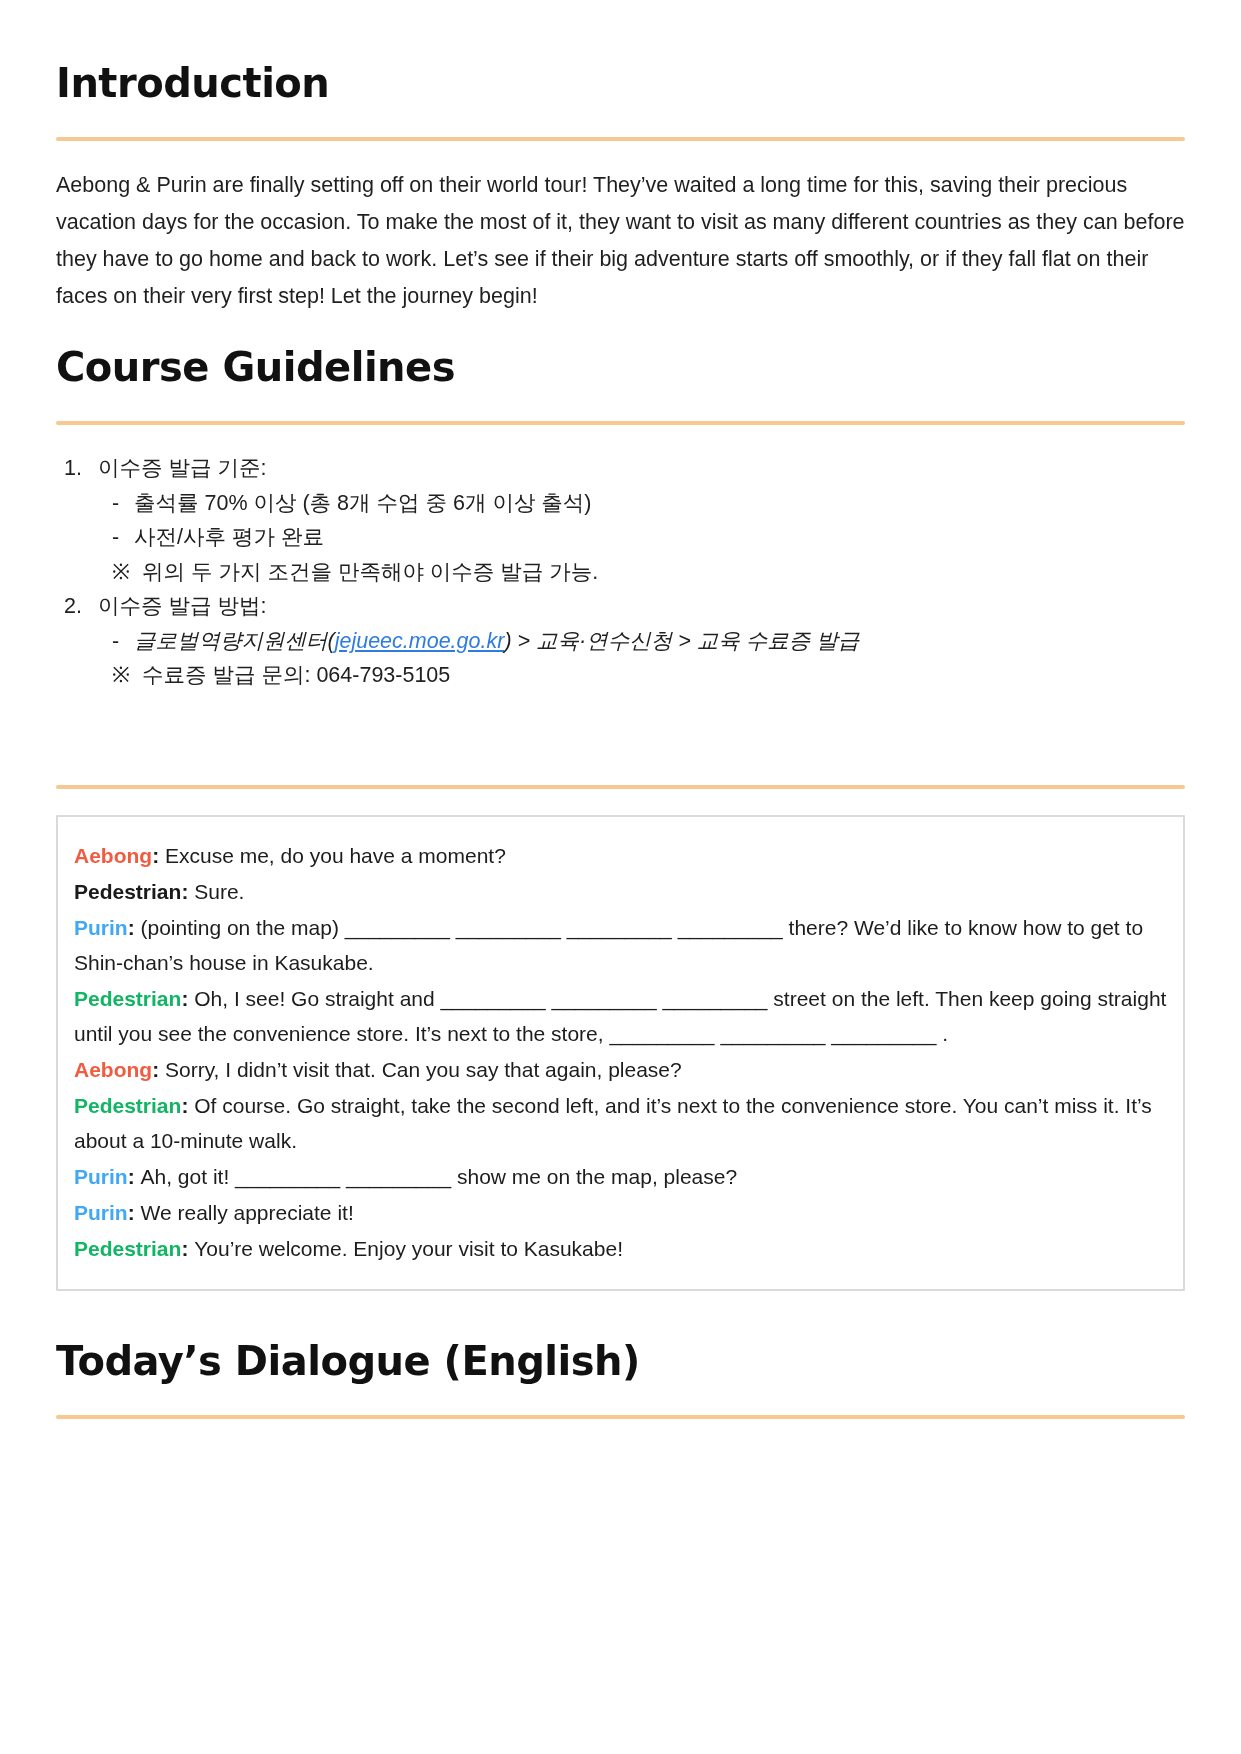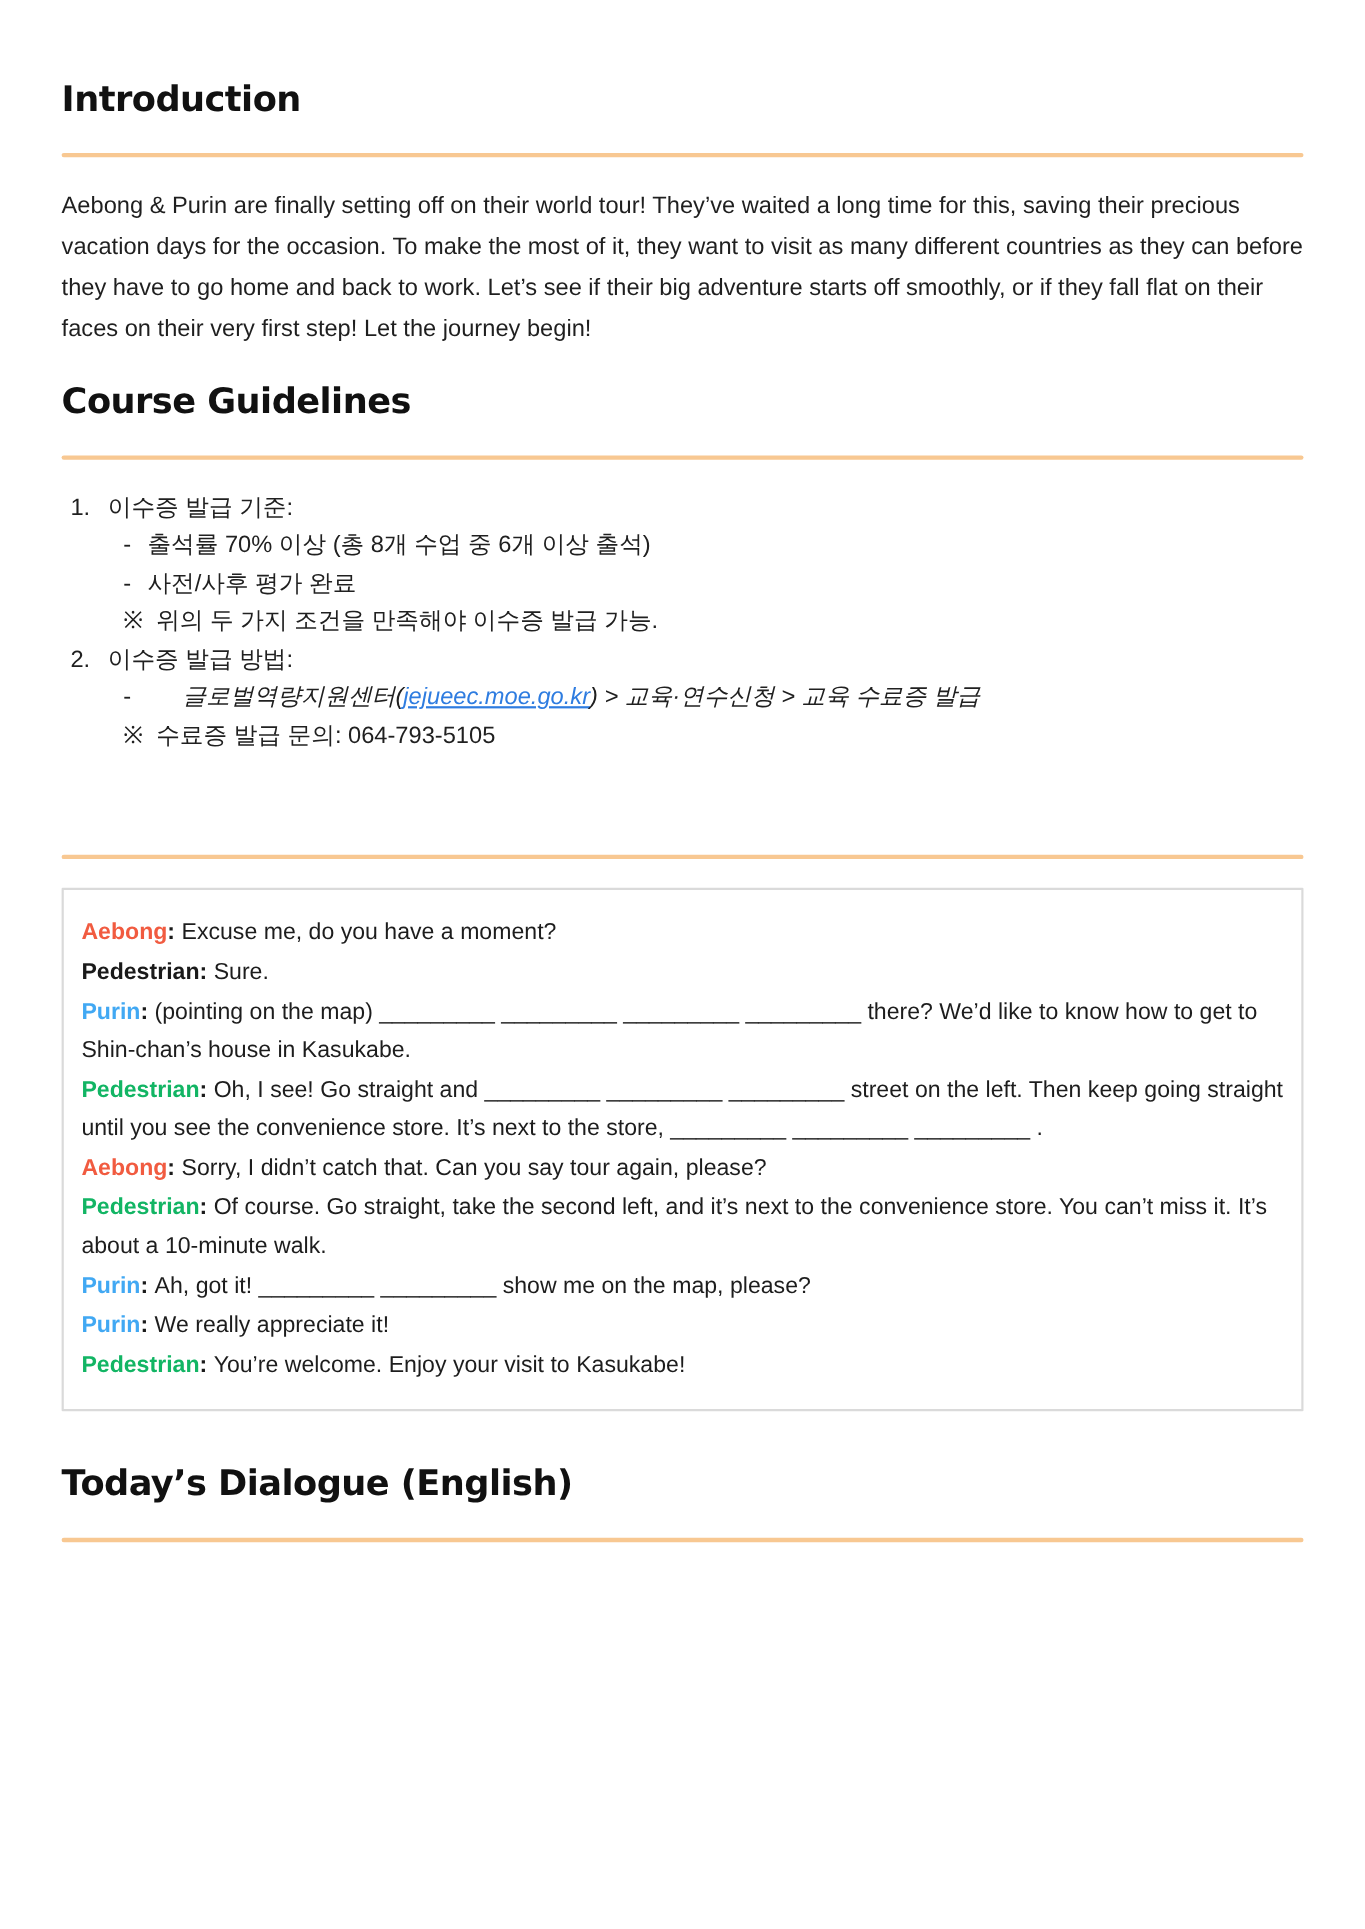--- a/index.html
+++ b/index.html
@@ -5,37 +5,37 @@
   html,body{margin:0;padding:0;background:#ffffff;}
   body{
     width:1241px;min-height:1754px;
     font-family:"Liberation Sans", sans-serif;
     color:#202020;
     box-sizing:border-box;
   }
   .page{padding:56px 56px 40px 56px;box-sizing:border-box;}
   .section-title{
     font-family:"DejaVu Sans","Liberation Sans",sans-serif;
-    font-size:32px;font-weight:700;color:#111111;
-    line-height:1.2;margin:15px 0 30px 0;letter-spacing:-0.5px;
+    font-size:40px;font-weight:700;color:#111111;
+    line-height:1.2;margin:3px 0 30px 0;letter-spacing:-0.5px;
   }
   .rule{
     height:4px;border:none;margin:0 0 26px 0;
     background:#F8C892;border-radius:2px;
   }
   .intro-para{
     font-size:21.5px;line-height:37px;margin:16px 0 28px 0;color:#1f1f1f;
   }
   .guidelines{font-size:21.5px;line-height:34.5px;margin:2px 0 92px 0;}
   .gl-head{display:flex;padding-left:8px;}
   .gl-num{width:34px;flex:0 0 auto;}
   .gl-sub{display:flex;padding-left:56px;}
   .gl-prefix{width:22px;flex:0 0 auto;}
   .gl-sub.note .gl-prefix{width:30px;}
-  .italic{font-style:italic;margin-left:32px;}
+  .italic{font-style:italic;}
   .gl-link{color:#2E7CE0;text-decoration:underline;cursor:pointer;}
   .dbox{
     border:2px solid #15803d;background:#ffffff;
     padding:20px 16px 22px 16px;margin:2px 0 46px 0;border-radius:1px;
   }
   .dline{font-size:21px;line-height:35px;margin:1px 0;color:#1d1d1d;}
   .speaker{font-weight:700;}
   .speaker-colon{font-weight:700;color:#1a1a1a;}
 </style>
 </head>
@@ -86,21 +86,21 @@
       </div>
     </div>
 
   <hr class="rule" style="background: rgb(248, 200, 146);">
 
   <div class="dbox" style="border-color: rgb(218, 218, 218);">
       <p class="dline"><span class="speaker" style="color: rgb(241, 91, 64);">Aebong</span><span class="speaker-colon">: </span><span class="utterance">Excuse me, do you have a moment?</span></p>
       <p class="dline"><span class="speaker" style="color: rgb(26, 26, 26);">Pedestrian</span><span class="speaker-colon">: </span><span class="utterance">Sure.</span></p>
       <p class="dline"><span class="speaker" style="color: rgb(65, 168, 243);">Purin</span><span class="speaker-colon">: </span><span class="utterance">(pointing on the map) _________ _________ _________ _________ there? We’d like to know how to get to Shin-chan’s house in Kasukabe.</span></p>
       <p class="dline"><span class="speaker" style="color: rgb(18, 181, 100);">Pedestrian</span><span class="speaker-colon">: </span><span class="utterance">Oh, I see! Go straight and _________ _________ _________ street on the left. Then keep going straight until you see the convenience store. It’s next to the store, _________ _________ _________ .</span></p>
-      <p class="dline"><span class="speaker" style="color: rgb(241, 91, 64);">Aebong</span><span class="speaker-colon">: </span><span class="utterance">Sorry, I didn’t catch that. Can you say tour again, please?</span></p>
+      <p class="dline"><span class="speaker" style="color: rgb(241, 91, 64);">Aebong</span><span class="speaker-colon">: </span><span class="utterance">Sorry, I didn’t visit that. Can you say that again, please?</span></p>
       <p class="dline"><span class="speaker" style="color: rgb(18, 181, 100);">Pedestrian</span><span class="speaker-colon">: </span><span class="utterance">Of course. Go straight, take the second left, and it’s next to the convenience store. You can’t miss it. It’s about a 10-minute walk.</span></p>
       <p class="dline"><span class="speaker" style="color: rgb(65, 168, 243);">Purin</span><span class="speaker-colon">: </span><span class="utterance">Ah, got it! _________ _________ show me on the map, please?</span></p>
       <p class="dline"><span class="speaker" style="color: rgb(65, 168, 243);">Purin</span><span class="speaker-colon">: </span><span class="utterance">We really appreciate it!</span></p>
       <p class="dline"><span class="speaker" style="color: rgb(18, 181, 100);">Pedestrian</span><span class="speaker-colon">: </span><span class="utterance">You’re welcome. Enjoy your visit to Kasukabe!</span></p>
     </div>
 
   <h1 class="section-title">Today’s Dialogue (English)</h1>
   <hr class="rule" style="background: rgb(248, 200, 146);">
 
 </div>

